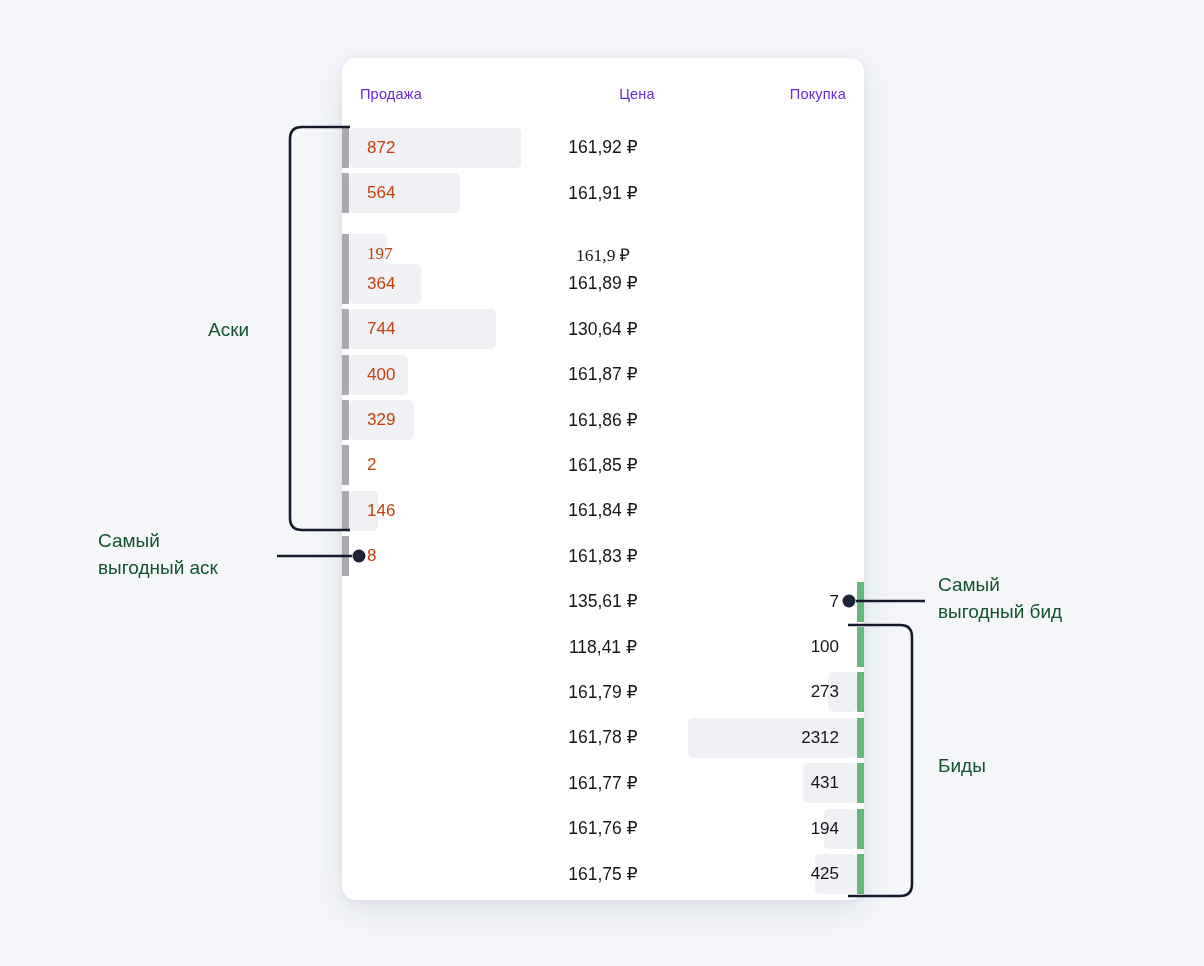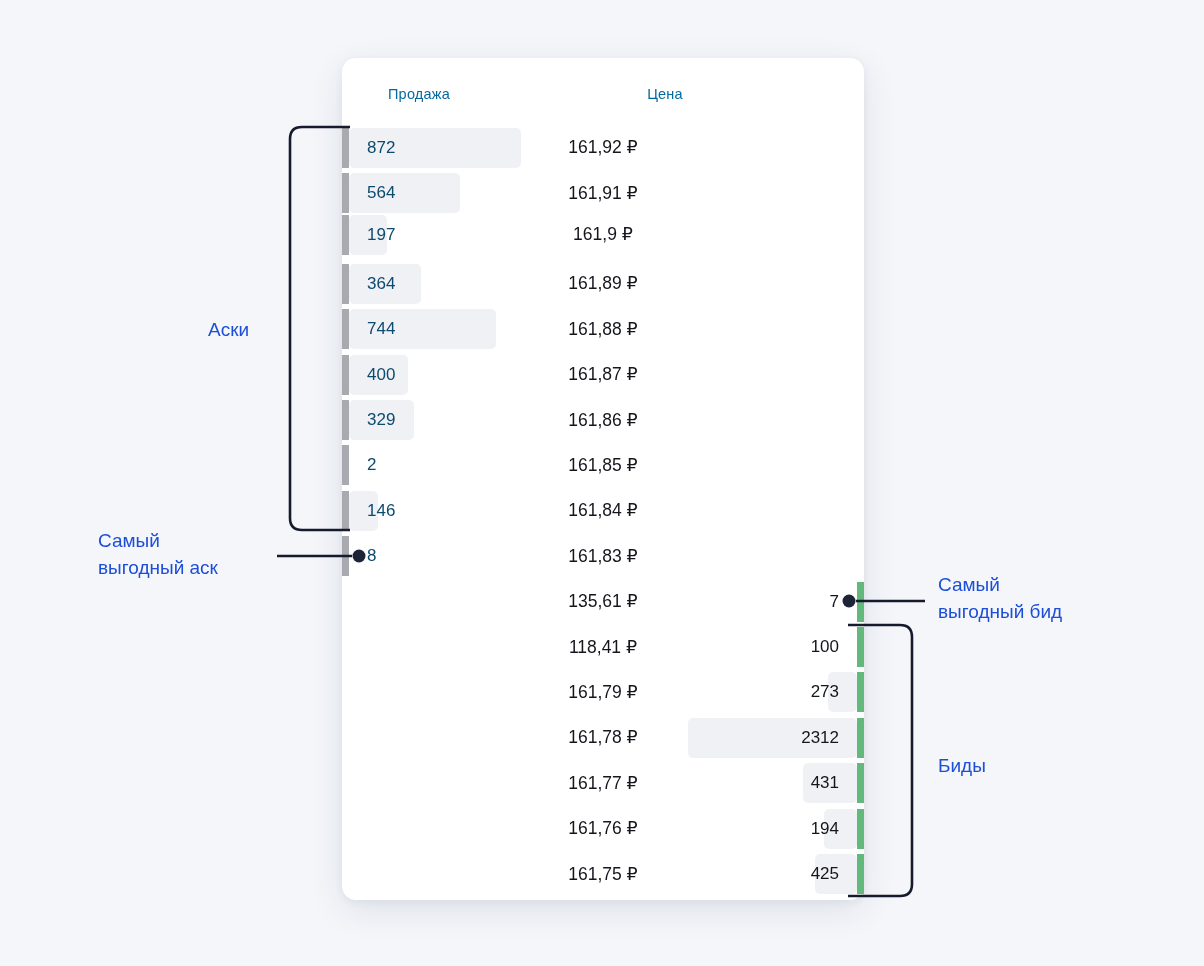--- a/index.html
+++ b/index.html
@@ -16,21 +16,21 @@
   #card{
     position:absolute;
     left:342px;top:58px;
     width:522px;height:842px;
     background:#ffffff;
     border-radius:14px;
     box-shadow:0 10px 34px rgba(25,35,70,.10), 0 2px 8px rgba(25,35,70,.05);
   }
 
   
-  .hdr{position:absolute;top:86px;font-size:14.5px;color:#0369a1;letter-spacing:.2px;margin-left:28px;}
+  .hdr{position:absolute;top:86px;font-size:14.5px;color:#6d28d9;letter-spacing:.2px;}
   #hdr-sell{left:360px;}
   #hdr-price{left:342px;width:590px;text-align:center;}
   #hdr-buy{left:342px;width:504px;text-align:right;}
 
   
   .row{position:absolute;left:342px;width:522px;height:45.4px;}
   .price{
     position:absolute;left:0;top:0;width:522px;height:45.4px;
     display:flex;align-items:center;justify-content:center;
     font-size:17.5px;color:#14161c;
@@ -41,21 +41,21 @@
     position:absolute;left:0px;top:2.5px;width:7px;height:40px;
     background:#a9a9b0;
   }
   .ask-bar{
     position:absolute;left:7px;top:2.5px;height:40px;
     background:#f0f1f5;border-radius:5px;
   }
   .ask-qty{
     position:absolute;left:25px;top:0;height:45.4px;
     display:flex;align-items:center;
-    font-size:17px;color:#0c4a6e;
+    font-size:17px;color:#c2410c;
   }
 
   
   .bid-strip{
     position:absolute;right:0px;top:2.5px;width:7px;height:40px;
     background:#62b97b;
   }
   .bid-bar{
     position:absolute;right:7px;top:2.5px;height:40px;
     background:#f0f1f5;border-radius:5px;
@@ -63,21 +63,21 @@
   .bid-qty{
     position:absolute;right:25px;top:0;height:45.4px;
     display:flex;align-items:center;
     font-size:17px;color:#14161c;
   }
 
   
   .anno-text{
     position:absolute;
     font-size:19px;
-    color:#1d4ed8;
+    color:#14532d;
     line-height:27px;
     white-space:pre-line;
   }
   #label-asks{left:208px;top:316px;}
   #label-best-ask{left:98px;top:527px;}
   #label-bids{left:938px;top:752px;}
   #label-best-bid{left:938px;top:571px;}
 
   .anno-svg{position:absolute;left:0;top:0;width:1204px;height:966px;pointer-events:none;}
   .lead{fill:none;stroke:#151b2c;stroke-width:2.6;}
@@ -85,51 +85,52 @@
 </style>
 </head>
 <body>
 
 <div id="stage">
 
   <div id="card"></div>
 
   <div class="hdr" id="hdr-sell">Продажа</div>
   <div class="hdr" id="hdr-price">Цена</div>
+  <div class="hdr" id="hdr-buy">Покупка</div>
 
   <div id="rows">
       <div class="row" style="top: 125px;">
         <div class="ask-strip"></div>
         <div class="ask-bar" style="width: 172px;"></div>
         <div class="ask-qty">872</div>
         <div class="price">161,92 ₽</div>
       </div>
       <div class="row" style="top: 170.4px;">
         <div class="ask-strip"></div>
         <div class="ask-bar" style="width: 111px;"></div>
         <div class="ask-qty">564</div>
         <div class="price">161,91 ₽</div>
       </div>
-      <div class="row" style="top: 212px;">
+      <div class="row" style="top: 231px; font-family: Liberation Serif, serif;">
         <div class="ask-strip"></div>
         <div class="ask-bar" style="width: 38px;"></div>
         <div class="ask-qty">197</div>
         <div class="price">161,9 ₽</div>
       </div>
       <div class="row" style="top: 261.2px;">
         <div class="ask-strip"></div>
         <div class="ask-bar" style="width: 72px;"></div>
         <div class="ask-qty">364</div>
         <div class="price">161,89 ₽</div>
       </div>
       <div class="row" style="top: 306.6px;">
         <div class="ask-strip"></div>
         <div class="ask-bar" style="width: 147px;"></div>
         <div class="ask-qty">744</div>
-        <div class="price">161,88 ₽</div>
+        <div class="price">130,64 ₽</div>
       </div>
       <div class="row" style="top: 352px;">
         <div class="ask-strip"></div>
         <div class="ask-bar" style="width: 59px;"></div>
         <div class="ask-qty">400</div>
         <div class="price">161,87 ₽</div>
       </div>
       <div class="row" style="top: 397.4px;">
         <div class="ask-strip"></div>
         <div class="ask-bar" style="width: 65px;"></div>

